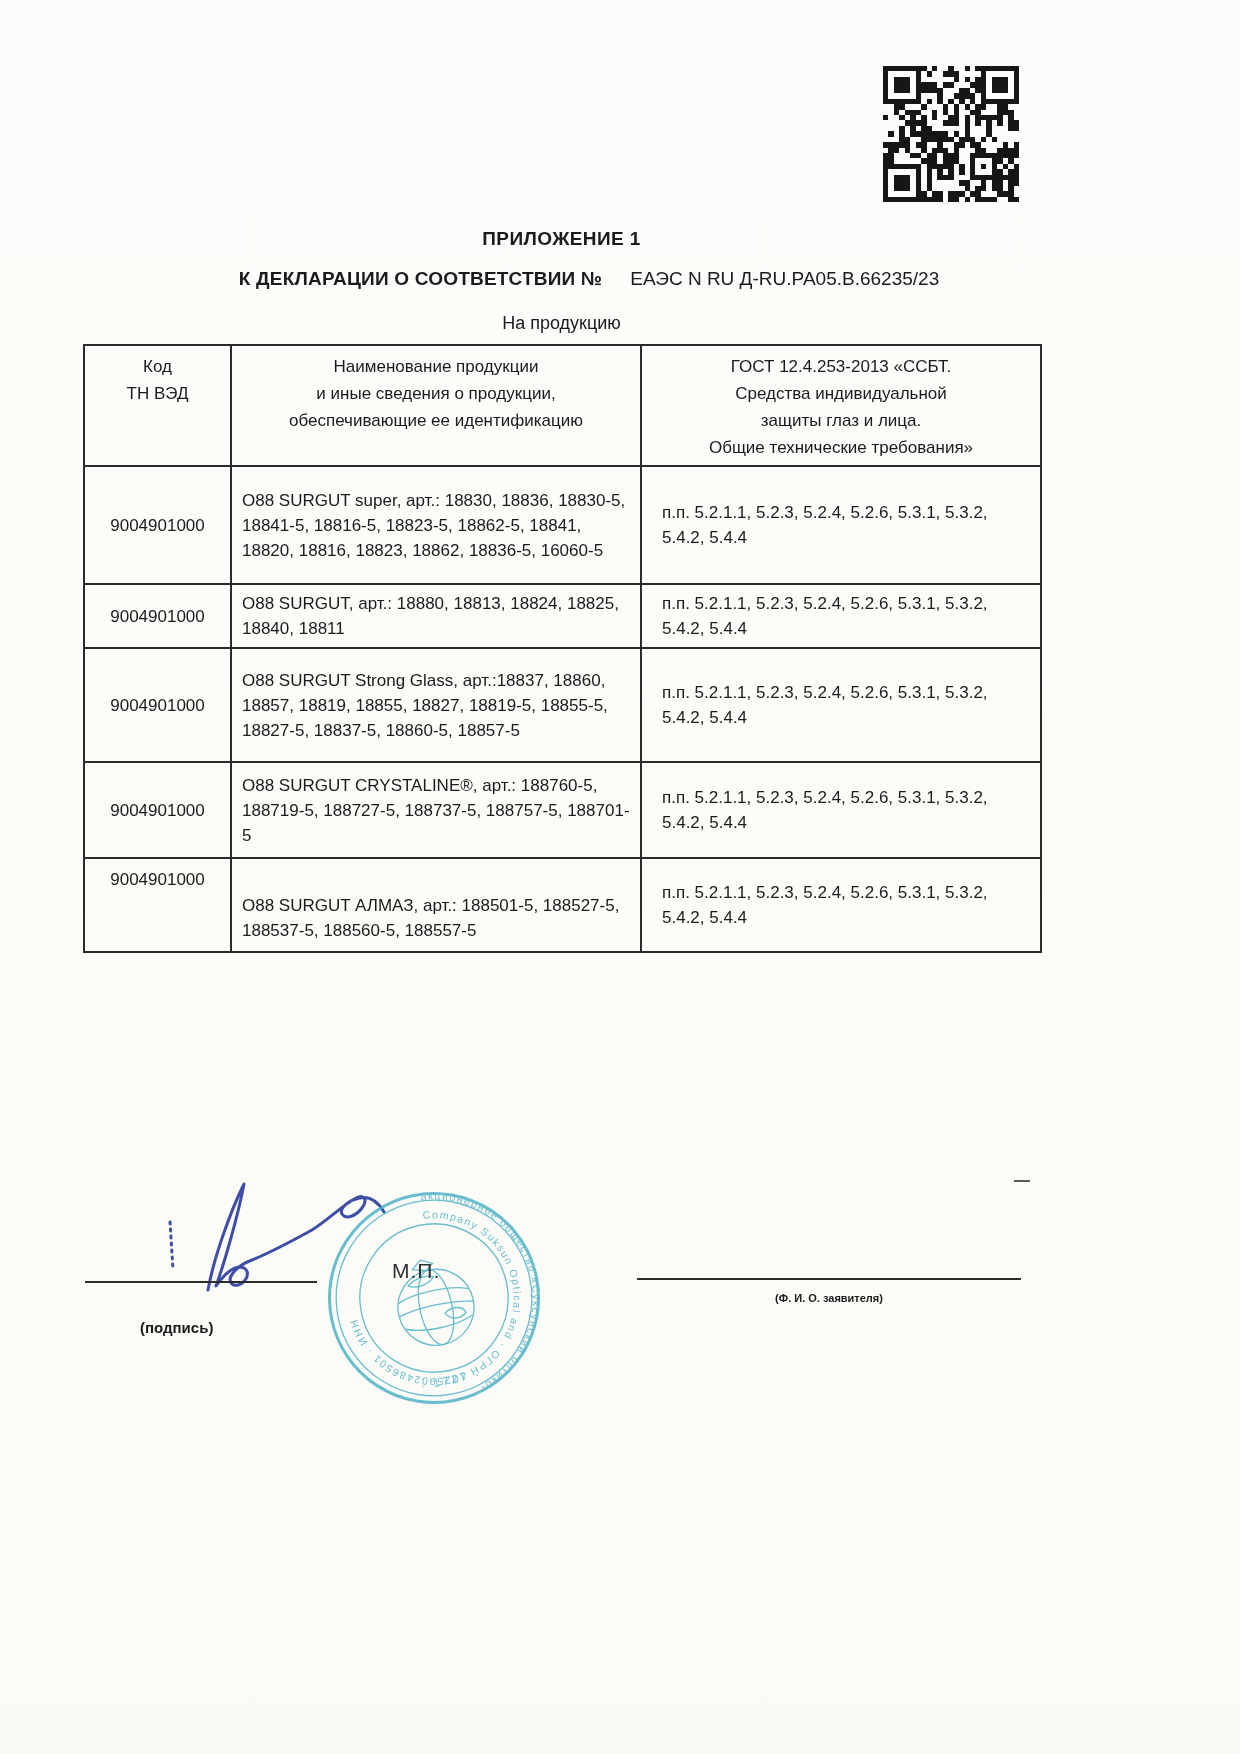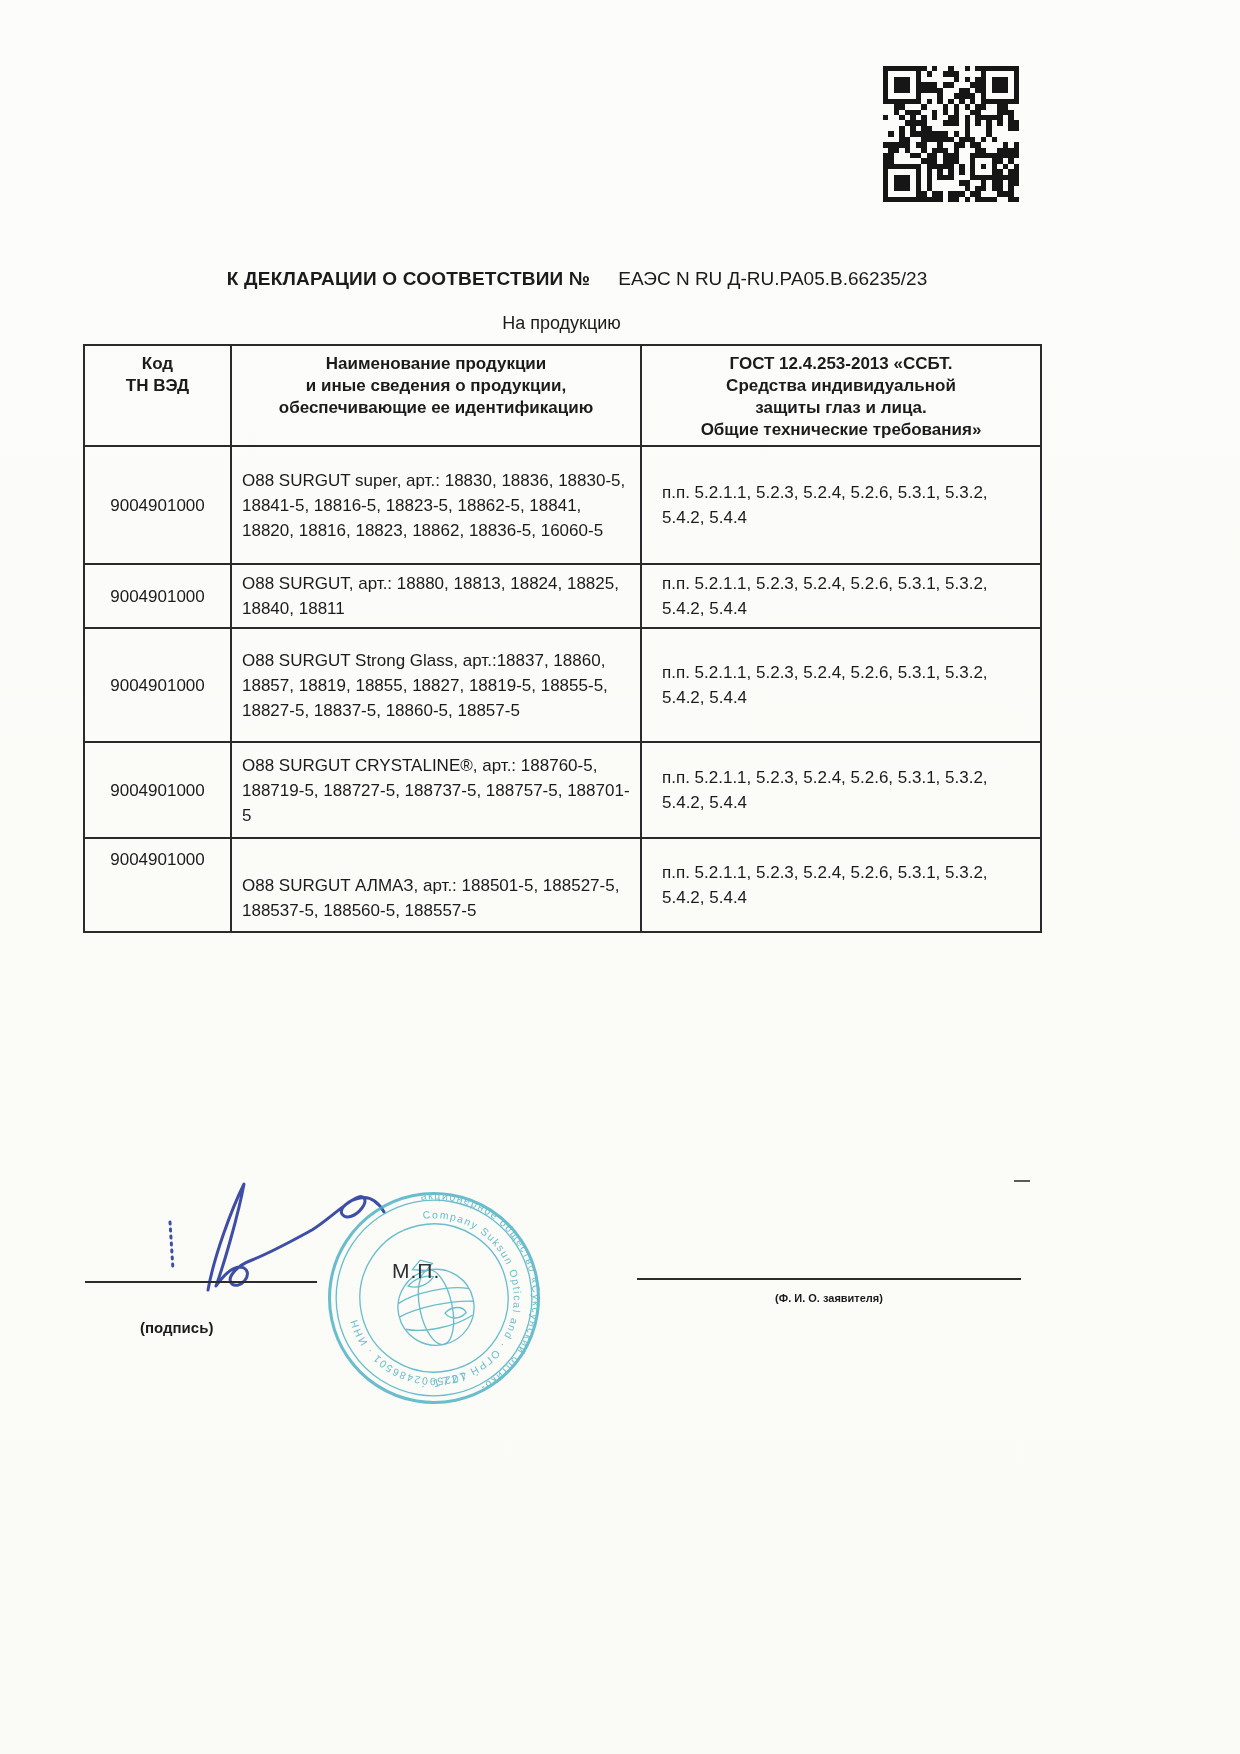--- a/index.html
+++ b/index.html
@@ -6,30 +6,30 @@
   .page{
     position:relative;width:1240px;height:1754px;
     background:linear-gradient(180deg,#fcfcfa 0%,#fbfbf8 60%,#fafaf7 100%);
     font-family:"Liberation Sans",sans-serif;
     color:var(--ink,#1b1b1b);
     overflow:hidden;
   }
   
   .doc-title{position:absolute;top:228px;left:83px;width:957px;text-align:center;
     font-size:19px;font-weight:bold;letter-spacing:.4px;}
-  .doc-subtitle{position:absolute;top:268px;left:3px;width:1148px;display:flex;
+  .doc-subtitle{position:absolute;top:268px;left:15px;width:1148px;display:flex;
     justify-content:center;align-items:center;gap:28px;font-size:19px;}
   .doc-subtitle .lbl{font-weight:bold;letter-spacing:.2px;}
   .products-caption{position:absolute;top:313px;left:83px;width:957px;text-align:center;font-size:18px;}
   
   table.products{position:absolute;top:344px;left:83px;width:957px;
     border-collapse:collapse;table-layout:fixed;}
   table.products th,table.products td{border:2px solid #2a2a2a;}
-  table.products th{font-size:17px;font-weight:bold;text-align:center;
-    white-space:pre-line;line-height:22px;vertical-align:top;padding:7px 4px 4px 4px;}
+  table.products th{font-size:17px;font-weight:normal;text-align:center;
+    white-space:pre-line;line-height:27px;vertical-align:top;padding:7px 4px 4px 4px;}
   table.products td{font-size:17px;line-height:25px;vertical-align:middle;}
   .cell-code{text-align:center;font-size:17px;}
   .cell-name{padding:5px 10px;}
   .cell-gost{padding:5px 20px;}
   thead tr{height:100px;}
   tbody tr:nth-child(1){height:118px;}
   tbody tr:nth-child(2){height:64px;}
   tbody tr:nth-child(3){height:114px;}
   tbody tr:nth-child(4){height:96px;}
   tbody tr:nth-child(5){height:94px;}
@@ -411,20 +411,21 @@
         <rect x="15" y="24" width="1" height="1" fill="#161616"></rect>
         <rect x="17" y="24" width="1" height="1" fill="#161616"></rect>
         <rect x="18" y="24" width="1" height="1" fill="#161616"></rect>
         <rect x="19" y="24" width="1" height="1" fill="#161616"></rect>
         <rect x="20" y="24" width="1" height="1" fill="#161616"></rect>
         <rect x="23" y="24" width="1" height="1" fill="#161616"></rect>
         <rect x="24" y="24" width="1" height="1" fill="#161616"></rect>
       </svg>
   </div>
 
+  <div class="doc-title">ПРИЛОЖЕНИЕ 1</div>
   <div class="doc-subtitle">
     <span class="lbl">К ДЕКЛАРАЦИИ О СООТВЕТСТВИИ №</span>
     <span class="num">ЕАЭС N RU Д-RU.РА05.В.66235/23</span>
   </div>
   <div class="products-caption">На продукцию</div>
 
   <table class="products">
     <colgroup>
         <col style="width:147px">
         <col style="width:410px">

